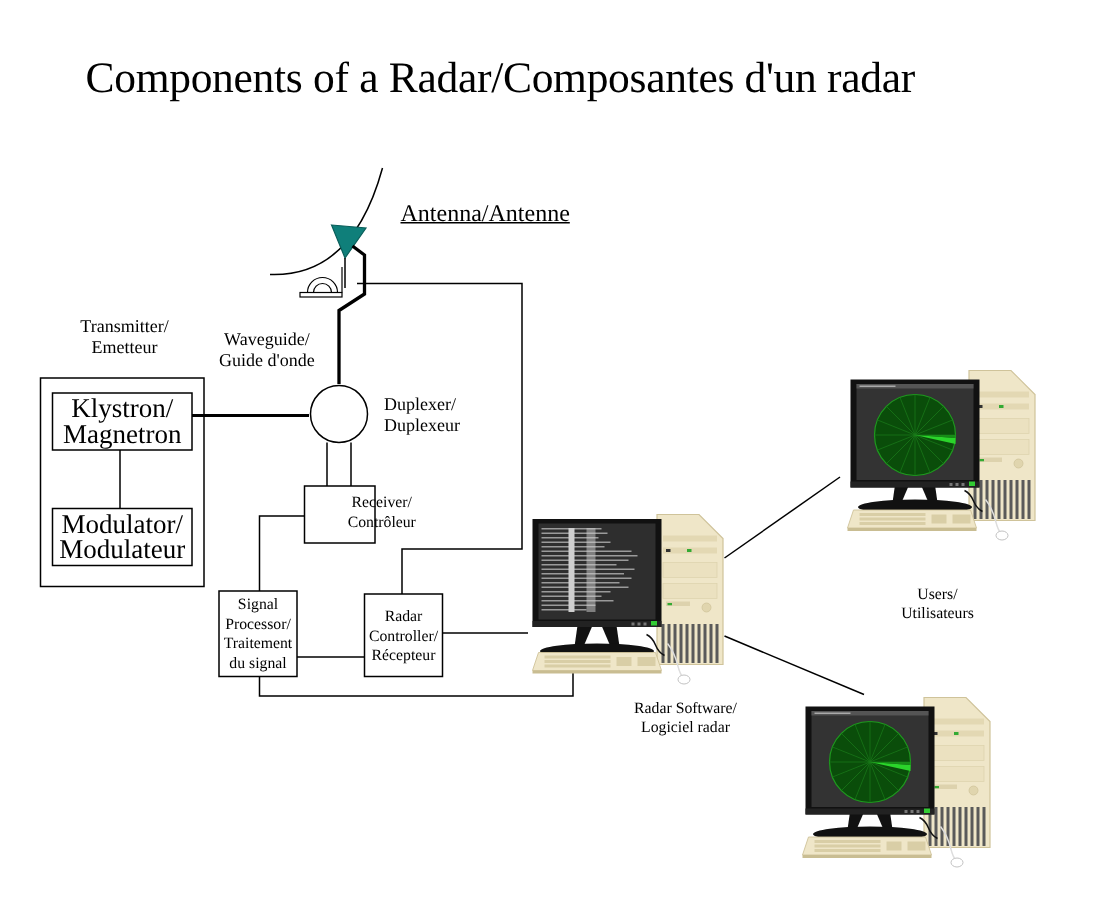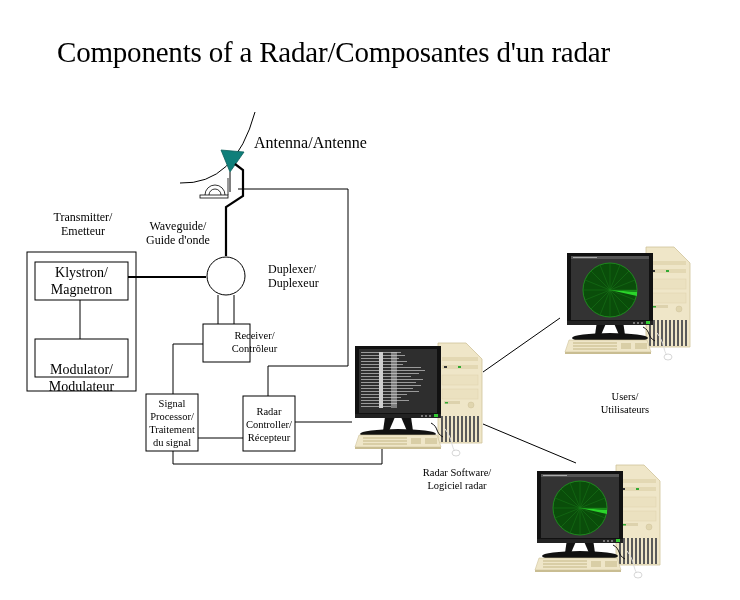--- a/index.html
+++ b/index.html
@@ -1,23 +1,23 @@
 <!DOCTYPE html>
 <html><head>
 <meta charset="utf-8">
 <style>
   html, body { margin: 0; padding: 0; background: #ffffff; }
   body { width: 740px; height: 600px; position: relative; overflow: hidden; font-family: "Liberation Serif", "DejaVu Serif", serif; color: #000; }
   #diagram { position: absolute; left: 0; top: 0; }
   .title { position: absolute; left: 43px; top: 36px; font-size: 29px; white-space: nowrap; letter-spacing: -0.2px; margin-left: 14px; }
-  .lbl { position: absolute; font-size: 14px; line-height: 17px; text-align: center; white-space: nowrap; }
+  .lbl { position: absolute; font-size: 18px; line-height: 17px; text-align: center; white-space: nowrap; }
   .lbl-sm { font-size: 12px; line-height: 14px; }
   .lbl-xs { font-size: 10.5px; line-height: 13px; }
   .lbl span { display: block; }
-  .lbl-left { text-align: left; margin-left: 12px; }
+  .lbl-left { text-align: left; }
   .lbl-ant { font-size: 16px; }
 </style>
 </head>
 <body>
 
 <svg id="diagram" width="740" height="600" viewBox="0 0 740 600" xmlns="http://www.w3.org/2000/svg">
   <defs>
     <g id="pc-tower">
       <polygon points="0,0 28,0 44,16 44,100 0,100" fill="#efe6c8" stroke="#cfc39a" stroke-width="0.8"></polygon>
       <rect x="4" y="14" width="36" height="4" fill="#e3d8b3"></rect>
@@ -183,40 +183,40 @@
   <g transform="translate(537,465)">
     <use href="#pc-tower" x="79" y="0"></use>
     <use href="#pc-stand" x="0" y="74"></use>
     <use href="#radar-screen" x="0" y="6"></use>
     <use href="#pc-keyboard" x="-2" y="93"></use>
   </g>
 </svg>
 
 <div class="title">Components of a Radar/Composantes d'un radar</div>
 
-<div class="lbl lbl-ant" style="left:254px; top:134px;">
+<div class="lbl lbl-ant" style="left:267px; top:134px;text-decoration:underline;">
   <span>Antenna/Antenne</span>
 </div>
 
 <div class="lbl lbl-sm" style="left:146px; top:219px;">
   <span>Waveguide/</span>
   <span>Guide d'onde</span>
 </div>
 
 <div class="lbl lbl-sm" style="left:43px; top:210px; width:80px;">
   <span>Transmitter/</span>
   <span>Emetteur</span>
 </div>
 
 <div class="lbl" style="left:35px; top:264px; width:93px;">
   <span>Klystron/</span>
   <span>Magnetron</span>
 </div>
 
-<div class="lbl" style="left:35px; top:341px; width:93px;margin-top:20px;">
+<div class="lbl" style="left:35px; top:341px; width:93px;">
   <span>Modulator/</span>
   <span>Modulateur</span>
 </div>
 
 <div class="lbl lbl-sm lbl-left" style="left:256px; top:262px;">
   <span>Duplexer/</span>
   <span>Duplexeur</span>
 </div>
 
 <div class="lbl lbl-xs" style="left:203px; top:329px; width:47px;padding-left:28px;">

